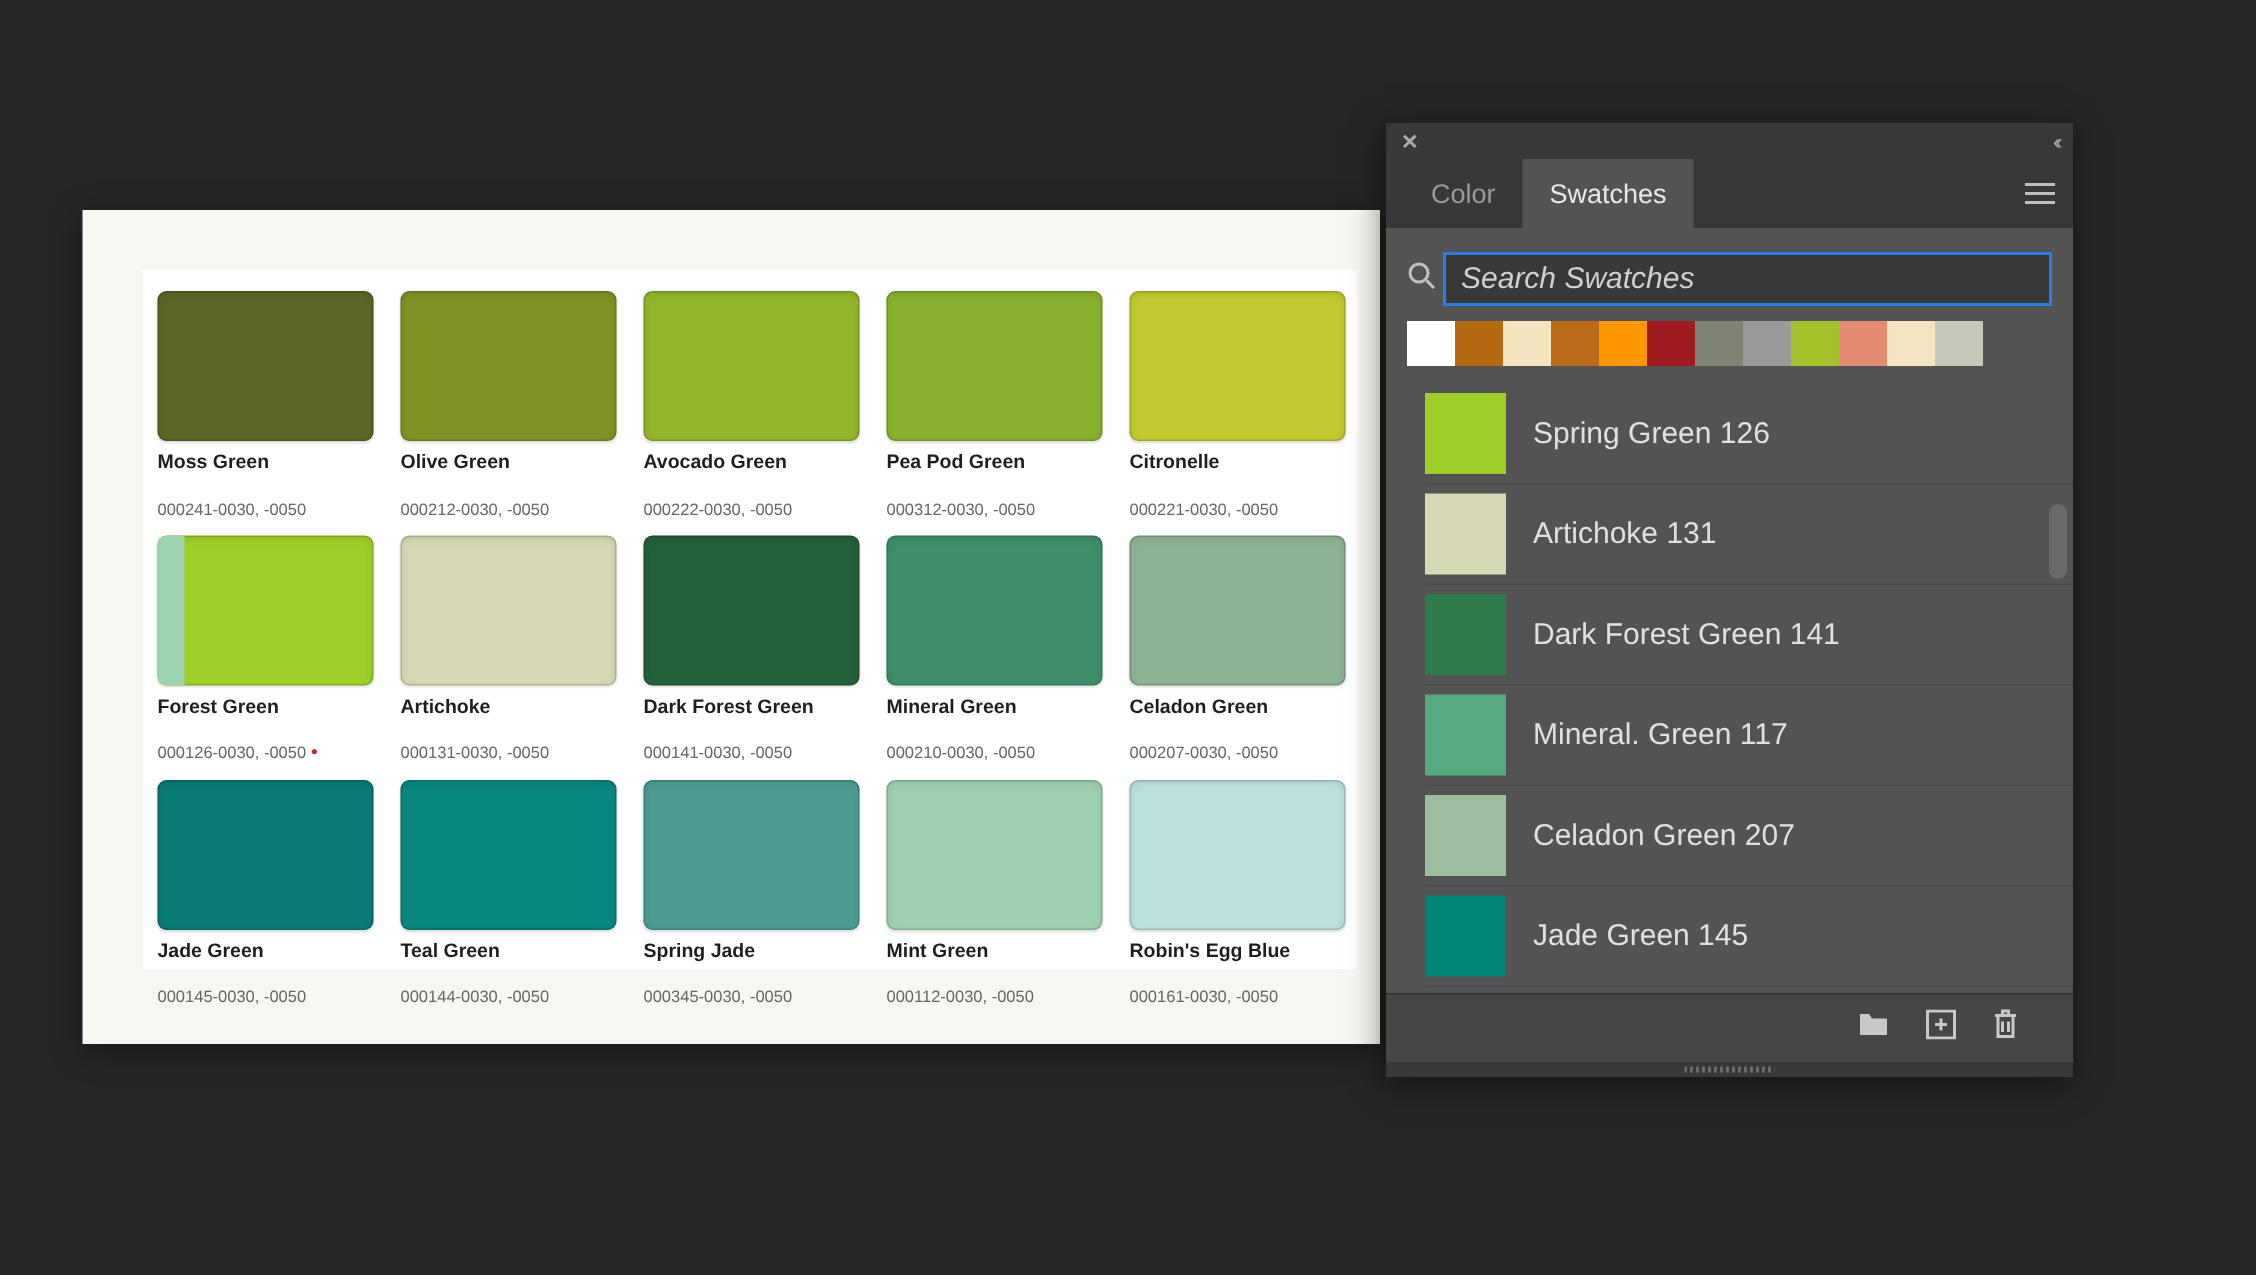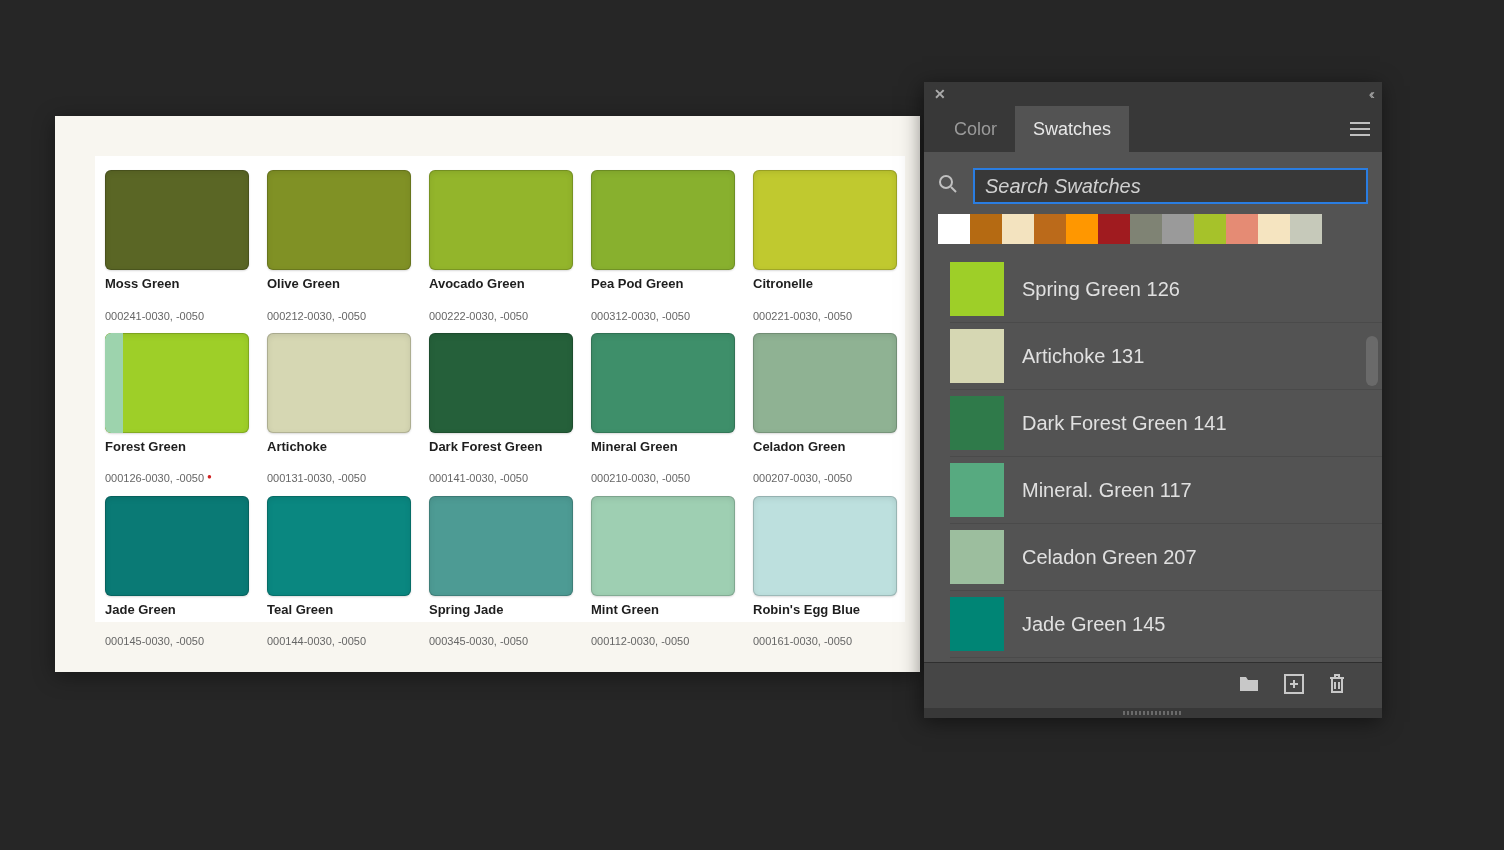--- a/index.html
+++ b/index.html
@@ -9,21 +9,21 @@
   width: 1504px;
   height: 850px;
   position: relative;
   overflow: hidden;
 }
 
 
 .canvas-doc {
   position: absolute;
   left: 55px;
-  top: 116px;
+  top: 140px;
   width: 865px;
   height: 556px;
   background: #f8f6f0;
   box-shadow: 0 4px 20px rgba(0,0,0,0.4);
 }
 .swatch-sheet {
   position: absolute;
   left: 40px;
   top: 40px;
   right: 15px;
@@ -131,21 +131,21 @@
   flex: 1;
   background: #535353;
   display: flex;
   flex-direction: column;
   overflow: hidden;
 }
 .search-row {
   display: flex;
   align-items: center;
   padding: 16px 14px 10px 14px;
-  gap: 15px;
+  gap: 4px;
 }
 .search-icon { color: #c0c0c0; flex-shrink: 0; }
 .search-input {
   flex: 1;
   height: 36px;
   background: #383838;
   border: 2px solid #2a7de1;
   color: #d0d0d0;
   font-size: 20px;
   font-style: italic;

